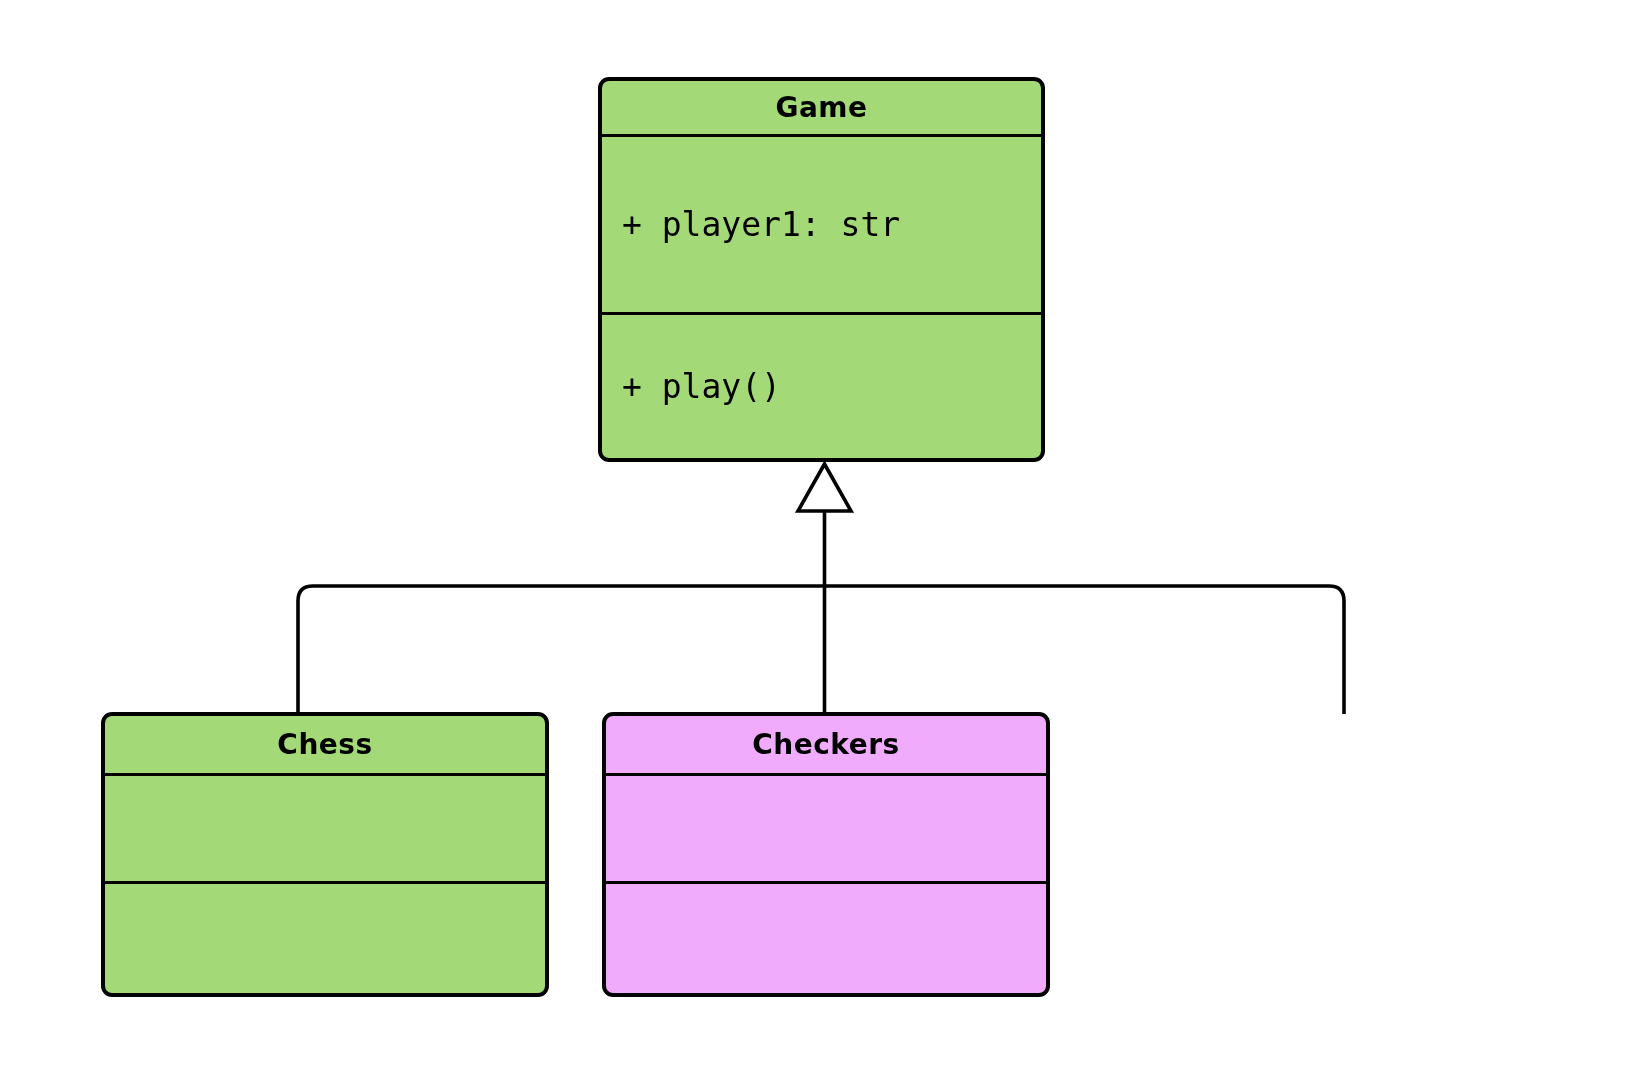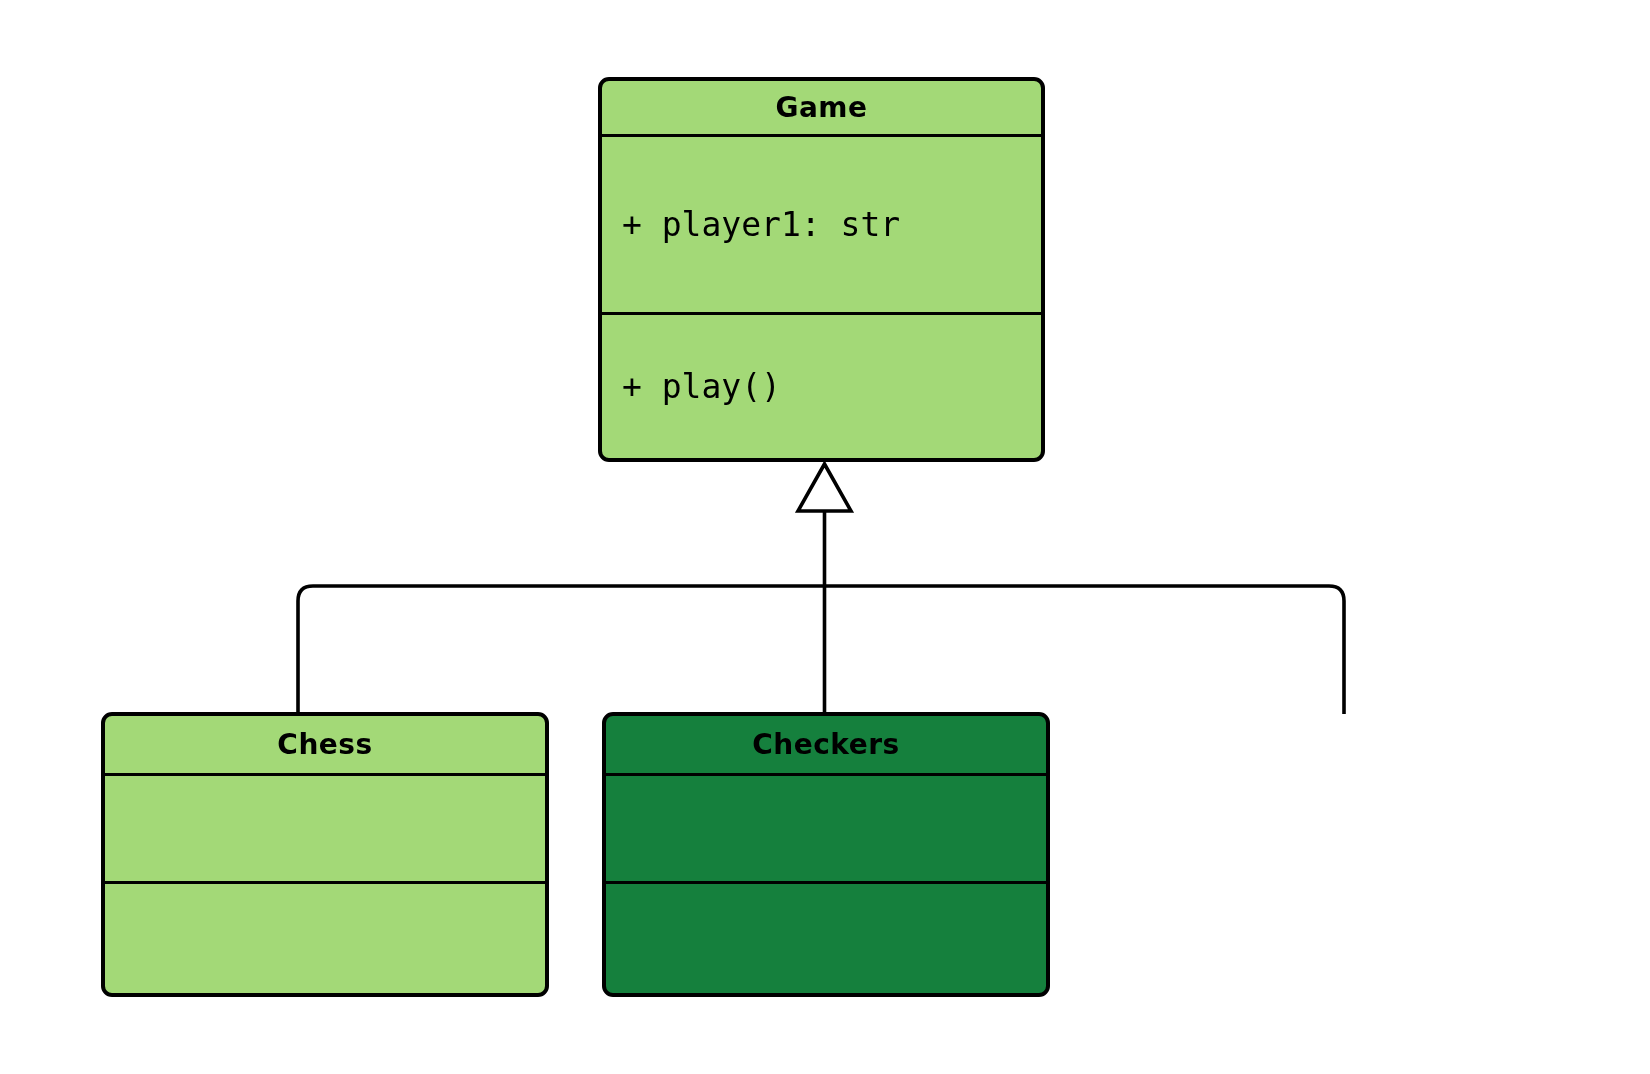--- a/index.html
+++ b/index.html
@@ -103,20 +103,20 @@
       <div>+ play()</div>
     </div>
   </div>
 
   <div class="uml-class uml-child" id="class-chess" style="background: rgb(163, 217, 119); border-color: rgb(0, 0, 0);">
     <div class="uml-title">Chess</div>
     <div class="uml-compartment uml-attrs"></div>
     <div class="uml-compartment uml-methods"></div>
   </div>
 
-  <div class="uml-class uml-child" id="class-checkers" style="background: #15803d; border-color: rgb(0, 0, 0);">
+  <div class="uml-class uml-child" id="class-checkers" style="background: #f0abfc; border-color: rgb(0, 0, 0);">
     <div class="uml-title">Checkers</div>
     <div class="uml-compartment uml-attrs"></div>
     <div class="uml-compartment uml-methods"></div>
   </div>
 
 
 </div>
 
 </body></html>

